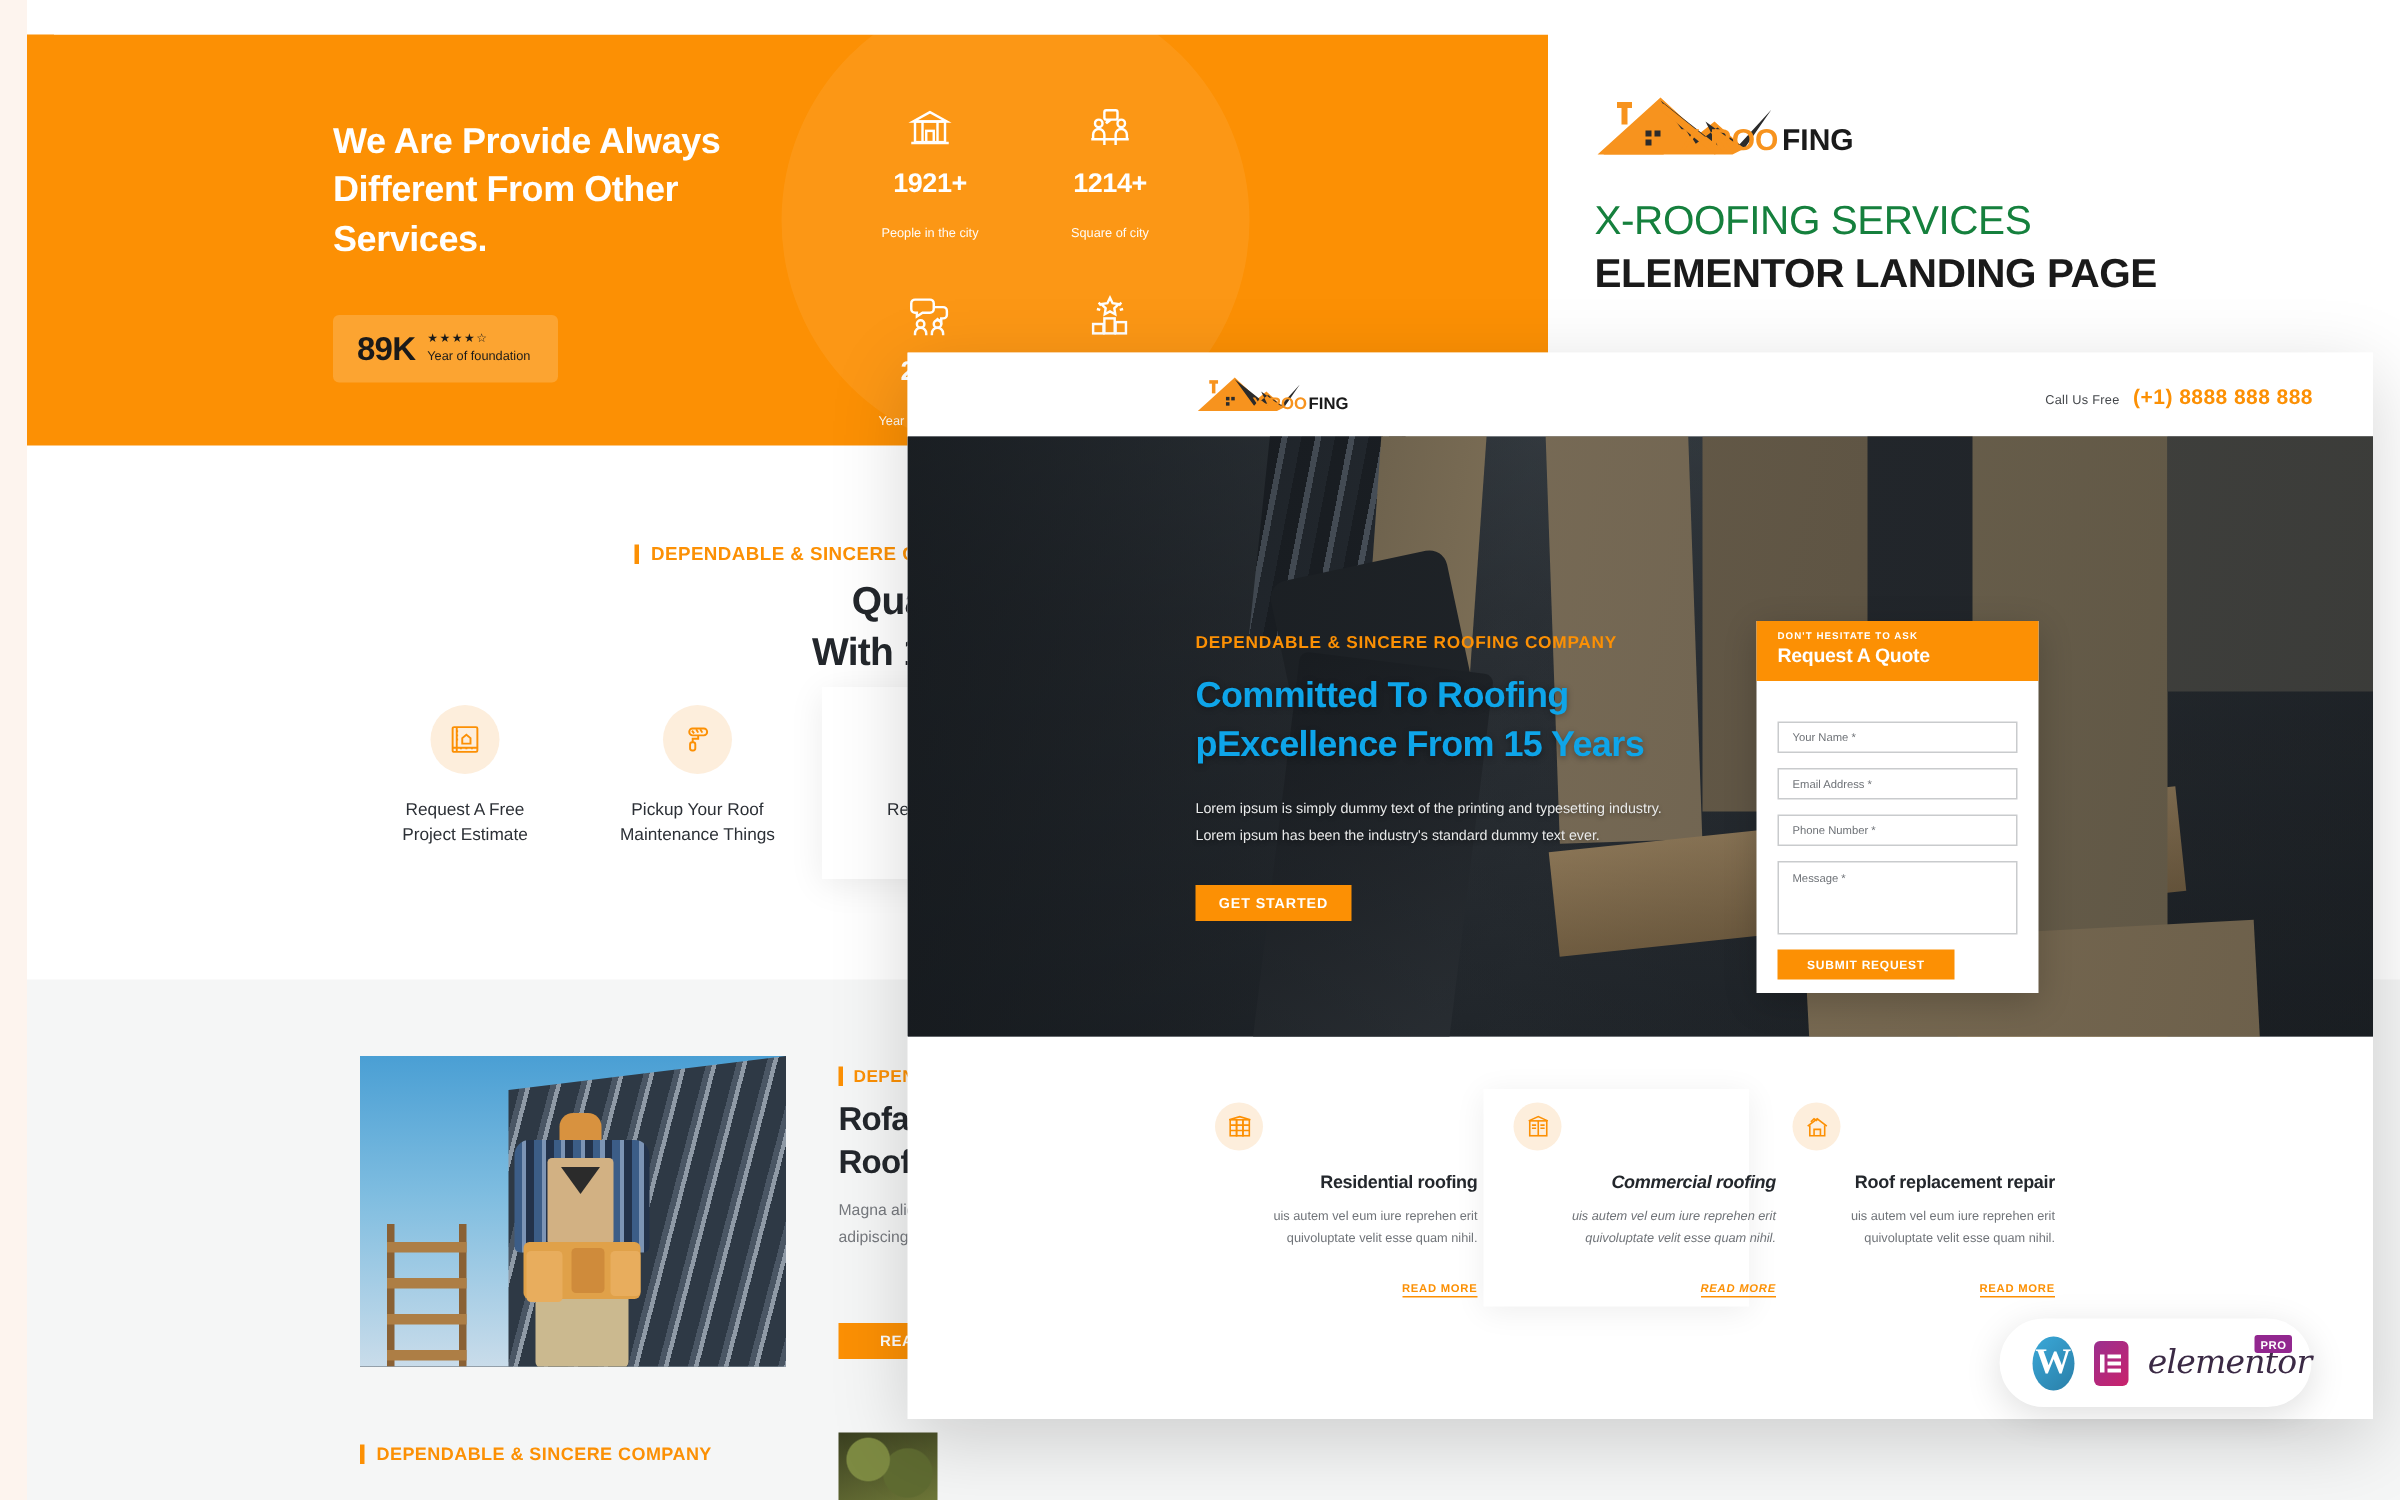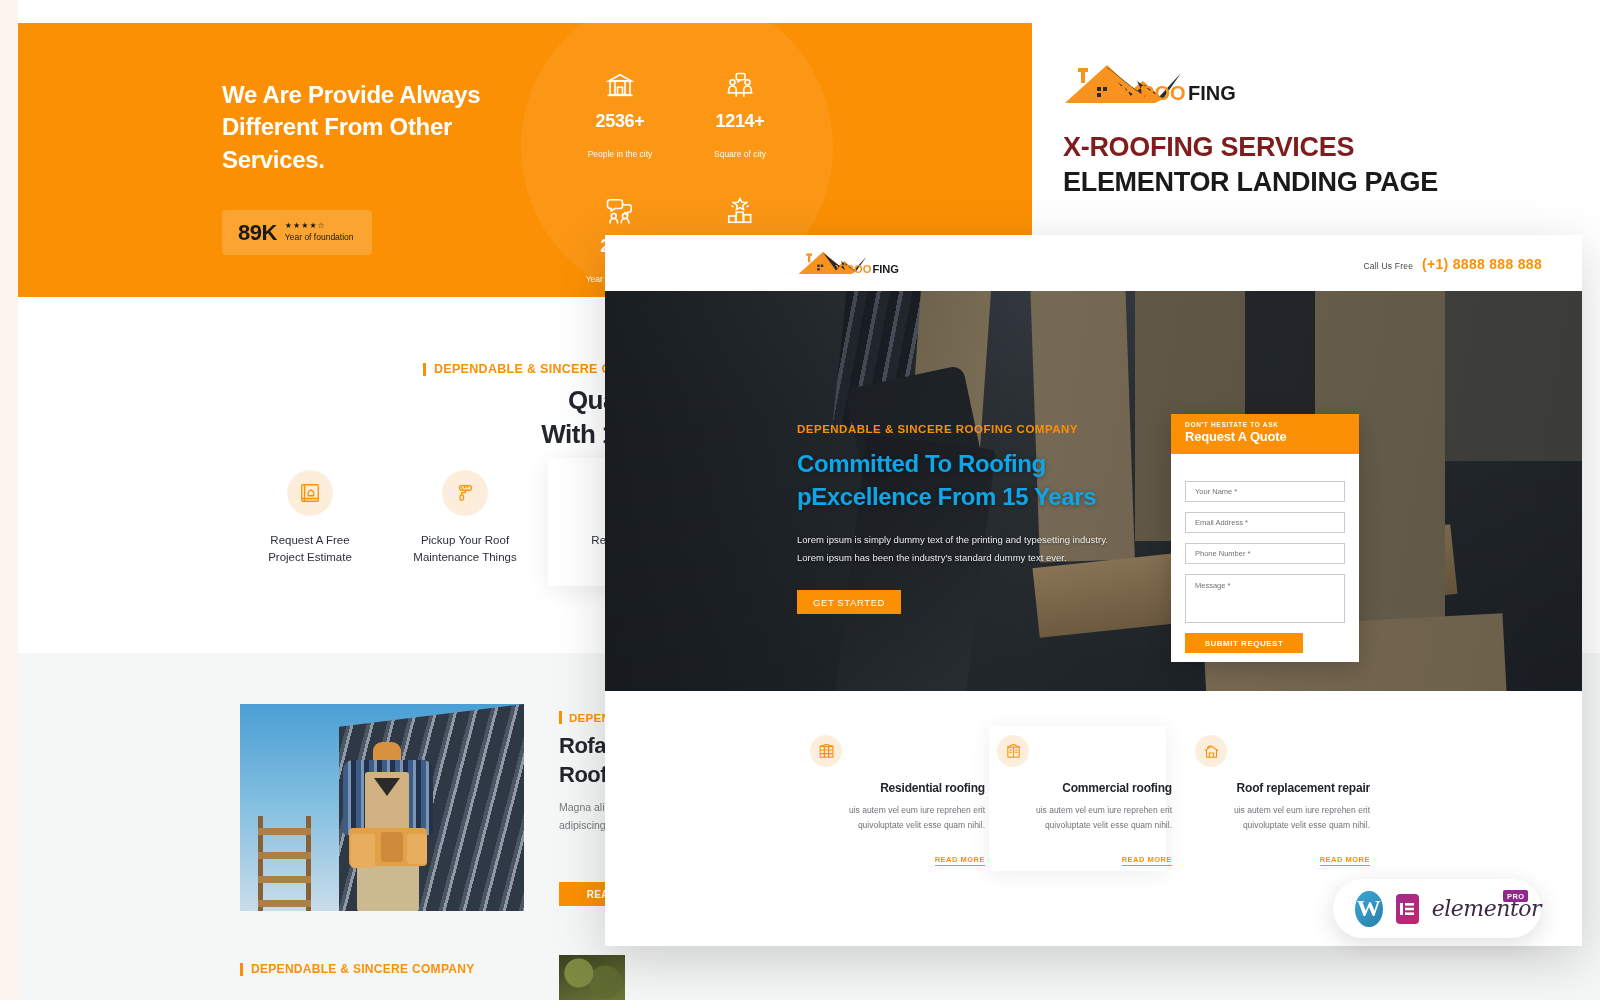--- a/index.html
+++ b/index.html
@@ -115,21 +115,21 @@
   .b-eyebrow { position:absolute; left:222px; top:962px; color:#fc9004; font-size:12px; font-weight:bold; letter-spacing:0.3px; display:flex; align-items:center; gap:8px; }
   .b-img { position:absolute; left:541px; top:955px; width:66px; height:45px;
     background:
       radial-gradient(circle at 30% 40%, #7d8a42 0 14px, transparent 15px),
       radial-gradient(circle at 70% 60%, #5f6b31 0 16px, transparent 17px),
       linear-gradient(160deg,#3a3f20,#6e7738);
   }
 
   
   .brand { position:absolute; left:1063px; top:55px; width:200px; height:62px; }
-  .brand-title { position:absolute; left:1063px; top:132px; color:#7f1d1d; font-size:27px; font-weight:bold; letter-spacing:-0.3px; }
+  .brand-title { position:absolute; left:1063px; top:132px; color:#15803d; font-size:27px; font-weight:normal; letter-spacing:-0.3px; }
   .brand-sub   { position:absolute; left:1063px; top:167px; color:#1a1a1a; font-size:27px; font-weight:bold; letter-spacing:-0.3px; }
 
   
   .win {
     position:absolute; left:605px; top:235px; width:977px; height:711px;
     background:#ffffff; box-shadow:0 14px 48px rgba(0,0,0,0.17);
     overflow:hidden;
   }
   .win-top { position:absolute; left:0; top:0; width:977px; height:56px; background:#fff; }
   .win-logo { position:absolute; left:192px; top:12px; width:118px; height:34px; }
@@ -145,21 +145,21 @@
   }
   .hp { position:absolute; background:#b89b6d; }
   .hp.dark { background:#23272b; }
   .hp.plaid { background: repeating-linear-gradient(95deg,#1d2126 0 9px,#6a7480 9px 13px,#2b3138 13px 22px); }
   .hp.wood { background: linear-gradient(180deg,#c7a472,#9e7e51); }
   .hp.tile { background: linear-gradient(150deg,#1c1f23,#33383d); }
 
   .hero-eyebrow { position:absolute; left:192px; top:132px; color:#fc9004; font-size:11.5px; font-weight:bold; letter-spacing:0.5px; z-index:4; }
   .hero-title { position:absolute; left:192px; top:157px; width:420px; color:#0ea5e9; font-size:24px; font-weight:bold; line-height:1.36; letter-spacing:-0.4px; z-index:4; text-shadow:0 1px 4px rgba(0,0,0,.35); }
   .hero-desc { position:absolute; left:192px; top:240px; width:410px; color:#e9eaea; font-size:9.5px; line-height:1.9; z-index:4; text-shadow:0 1px 3px rgba(0,0,0,.4); }
-  .hero-btn { position:absolute; left:192px; top:299px; width:104px; height:24px; background:#fc9004; color:#fff; font-size:9.5px; font-weight:normal; letter-spacing:0.6px; display:flex; align-items:center; justify-content:center; z-index:4; }
+  .hero-btn { position:absolute; left:192px; top:299px; width:104px; height:24px; background:#fc9004; color:#fff; font-size:9.5px; font-weight:bold; letter-spacing:0.6px; display:flex; align-items:center; justify-content:center; z-index:4; }
 
   .quote { position:absolute; left:566px; top:123px; width:188px; height:248px; background:#fff; z-index:5; box-shadow:0 6px 22px rgba(0,0,0,0.2); }
   .q-head { height:40px; background:#fc9004; padding:7px 14px 0; }
   .q-head .small { font-size:6.5px; color:#fff; letter-spacing:0.7px; font-weight:bold; }
   .q-head .big { font-size:13px; color:#fff; font-weight:bold; margin-top:1px; letter-spacing:-0.2px; }
   .q-body { padding:27px 14px 0; }
   .q-field { width:100%; height:21px; border:1px solid #c9cbcd; margin-bottom:10px; display:flex; align-items:center; padding-left:9px; font-size:7.5px; color:#6e7277; }
   .q-field.area { height:49px; align-items:flex-start; padding-top:6px; }
   .q-sub { width:118px; height:20px; background:#fc9004; color:#fff; font-size:8px; font-weight:bold; letter-spacing:0.5px; display:flex; align-items:center; justify-content:center; margin-top:4px; }
 
@@ -217,21 +217,21 @@
           <span class="ico">
             <svg width="30" height="30" viewBox="0 0 24 24" fill="none" stroke="#fff" stroke-width="1.3">
               <path d="M12 3 3 8h18z"></path>
                 <rect x="4" y="8" width="16" height="11"></rect>
               <line x1="8" y1="8" x2="8" y2="19"></line>
                 <line x1="16" y1="8" x2="16" y2="19"></line>
               <rect x="10" y="13" width="4" height="6"></rect>
                 <line x1="2" y1="19.5" x2="22" y2="19.5"></line>
             </svg>
           </span>
-          <div class="num">2536+</div>
+          <div class="num">1921+</div>
           <div class="lbl">People in the city</div>
         </div>
         <div class="stat" style="left:120px;top:0;">
           <span class="ico">
             <svg width="30" height="30" viewBox="0 0 24 24" fill="none" stroke="#fff" stroke-width="1.3">
               <rect x="9" y="2" width="7" height="5" rx="1"></rect>
                 <path d="M11 7l-1 2 2.5-2"></path>
               <circle cx="6" cy="9" r="2"></circle>
                 <circle cx="18" cy="9" r="2"></circle>
               <path d="M3 17v-2a3 3 0 0 1 3-3h0a3 3 0 0 1 3 3v2"></path>
@@ -467,21 +467,21 @@
         </svg>
       </div>
       <div class="name">Residential roofing</div>
       <div class="desc">
         <div>uis autem vel eum iure reprehen erit</div>
         <div>quivoluptate velit esse quam nihil.</div>
       </div>
       <span class="more">READ MORE</span>
     </div>
 
-    <div class="svc" style="left:392px;">
+    <div class="svc" style="left:404px;font-style:italic;">
       <div class="circ">
         <svg width="17" height="17" viewBox="0 0 24 24" fill="none" stroke="#fc9004" stroke-width="1.5">
           <rect x="4" y="6" width="16" height="14"></rect>
             <path d="M12 6v14"></path>
           <path d="M3 6l9-4 9 4"></path>
             <path d="M6 10h4M6 13h4M14 10h4M14 13h4"></path>
         </svg>
       </div>
       <div class="name">Commercial roofing</div>
       <div class="desc">

